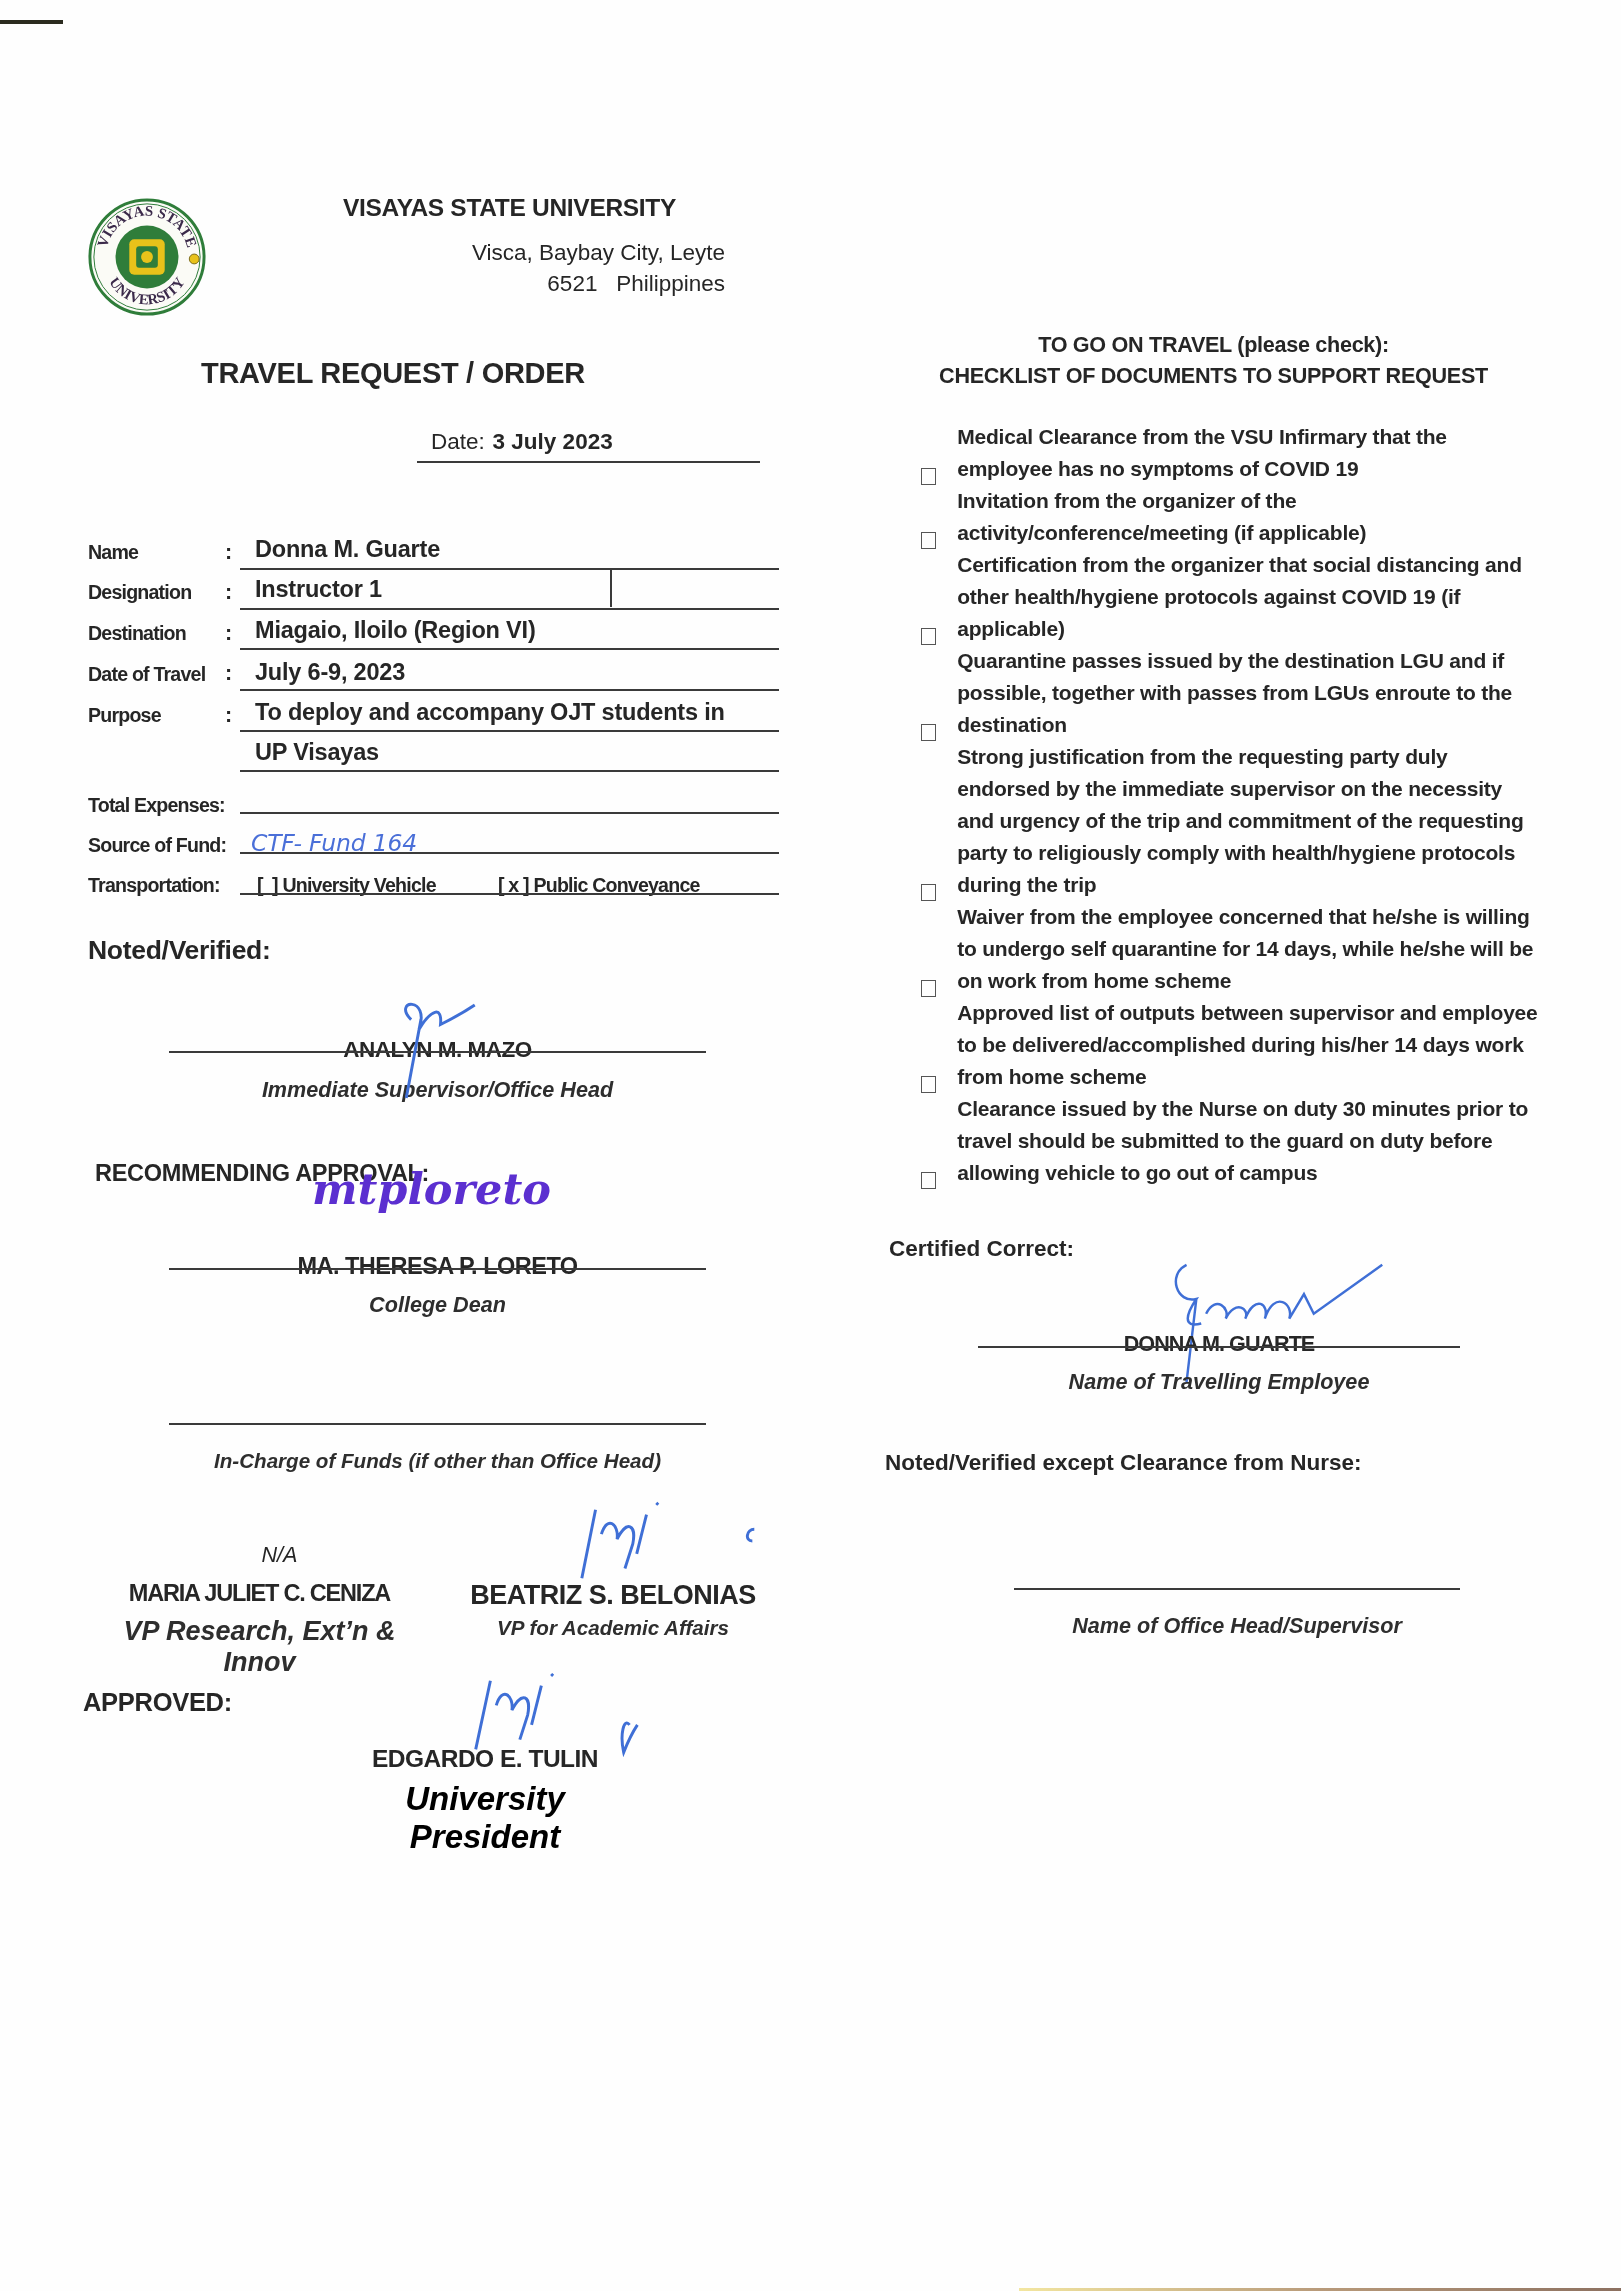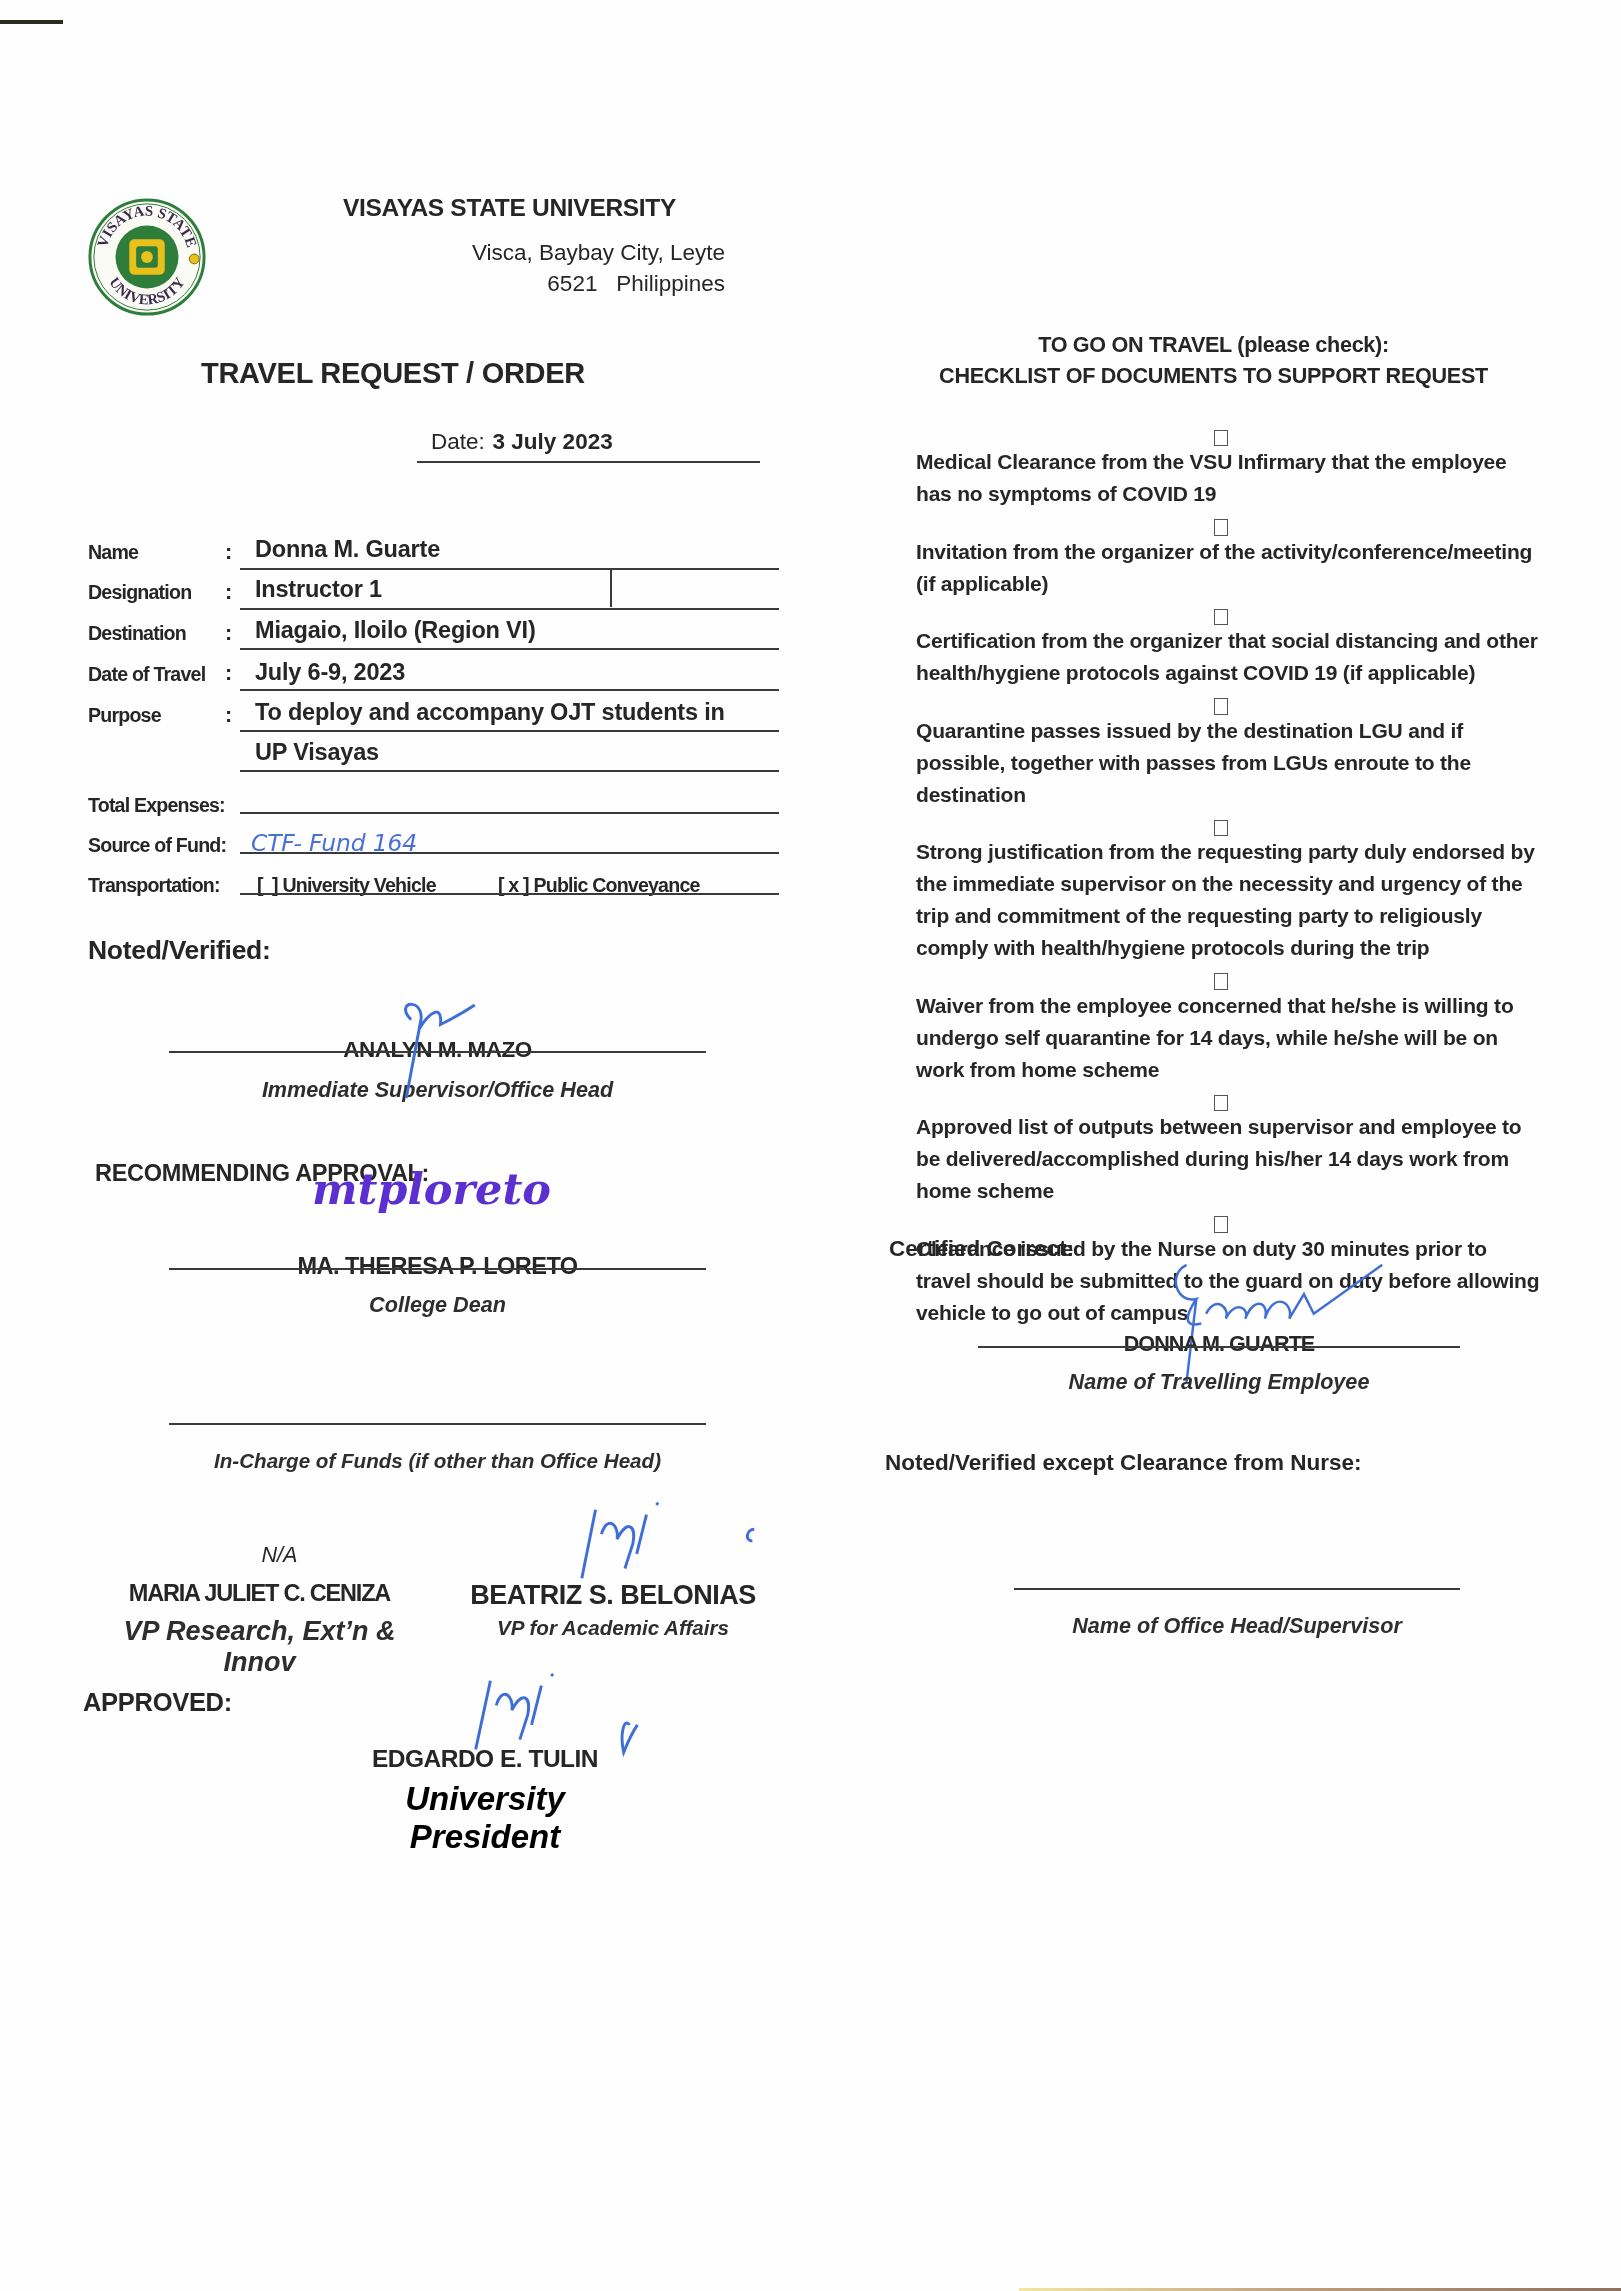--- a/index.html
+++ b/index.html
@@ -19,21 +19,21 @@
   .row-label { position:absolute; left:88px; font-size:19.6px; font-weight:bold; letter-spacing:-0.8px; }
   .row-colon { position:absolute; left:225px; font-size:21.6px; font-weight:bold; }
   .row-val { position:absolute; left:255px; font-size:23.5px; font-weight:bold; letter-spacing:-0.2px; }
   .row-line { position:absolute; left:240px; width:539px; height:2px; background:#3a3a3a; }
   .hand { color:#4a6fd8; font-family:"DejaVu Sans", sans-serif; font-size:23.5px; font-style:italic; }
   .sect { font-size:26.5px; font-weight:bold; letter-spacing:-0.3px; }
   .sig-name { font-size:22.5px; font-weight:bold; letter-spacing:-0.5px; }
   .sig-title { font-size:21.6px; font-style:italic; font-weight:bold; color:#2e2e2e; }
   .chk-head { left:912px; top:329px; width:603px; font-size:21.6px; font-weight:bold; text-align:center; line-height:31px; letter-spacing:-0.3px; }
   .chk-list { left:916px; top:421px; width:627px; list-style:none; margin:0; padding:0; }
-  .chk-item { display:flex; align-items:center; font-size:21px; font-weight:bold; line-height:32px; letter-spacing:-0.2px;flex-direction:column; }
+  .chk-item { display:flex; align-items:flex-end; font-size:21px; font-weight:bold; line-height:32px; letter-spacing:-0.2px; }
   .chk-box { flex:0 0 auto; width:12.7px; height:14.7px; border:1.5px solid #555; margin:8.8px 21.6px 0 4.9px; }
   .sig-stroke { position:absolute; pointer-events:none; }
 </style>
 </head>
 <body>
 
 <div class="scan-mark"></div>
 
 <div class="abs logo">
   <svg width="122" height="122" viewBox="0 0 124 124">

